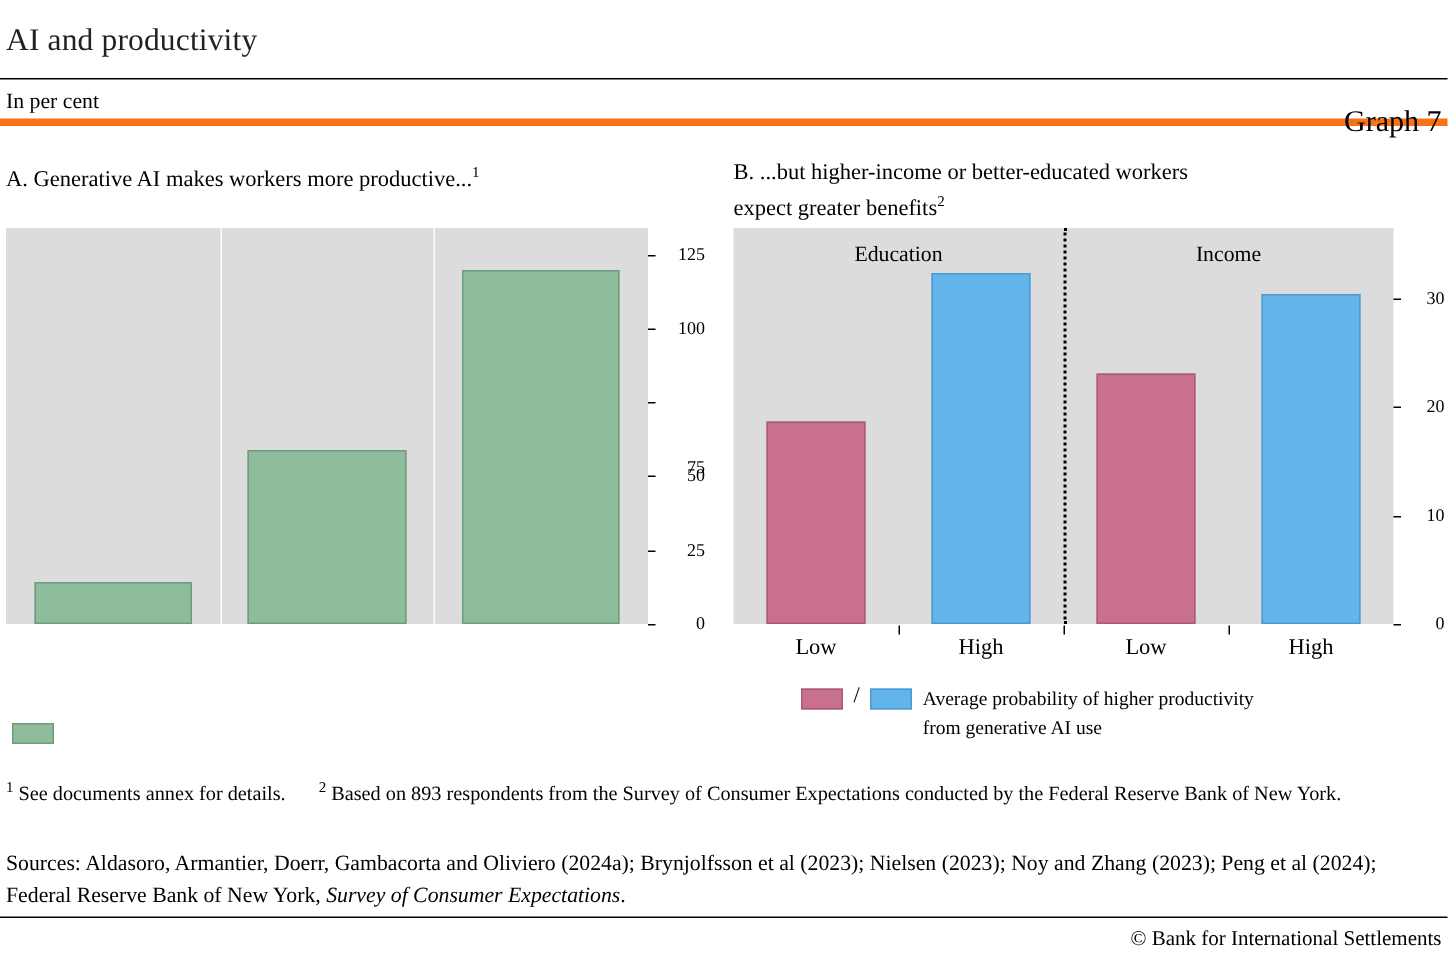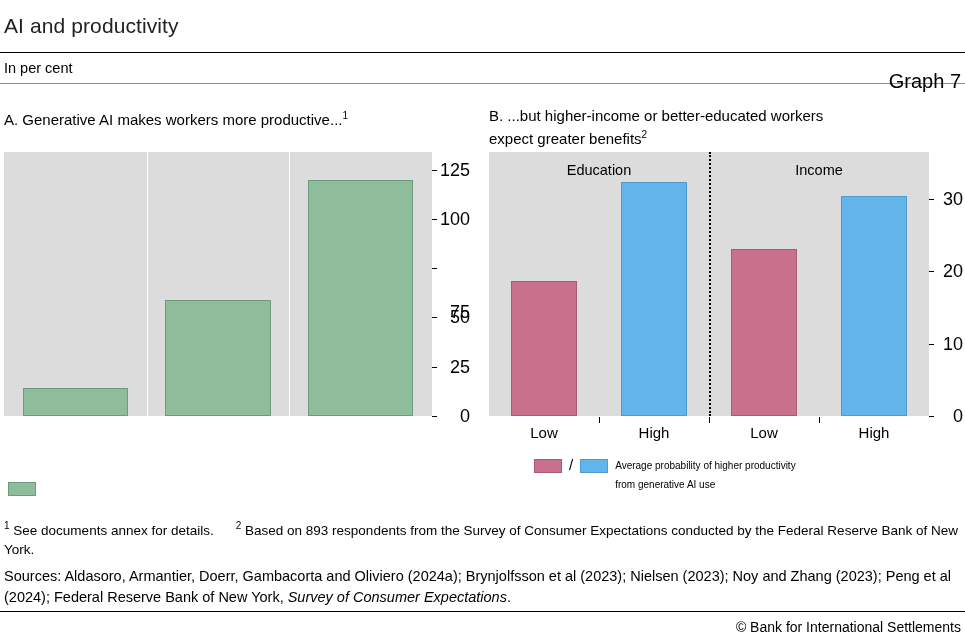--- a/index.html
+++ b/index.html
@@ -12,39 +12,40 @@
     background: #ffffff;
     font-family: "Liberation Sans", sans-serif;
     color: #000000;
     overflow: hidden;
   }
   .page {
     position: relative;
     width: 965px;
     height: 644px;
     box-sizing: border-box;
+    font-family: Liberation Serif, serif;
   }
 
   
   .title {
     position: absolute;
     left: 4px;
     top: 14px;
     font-size: 21px;
     color: #222;
     letter-spacing: 0.1px;
   }
   .subheader {
     position: absolute;
     left: 0;
     top: 52px;
     width: 965px;
     height: 32px;
     border-top: 1px solid #000;
-    border-bottom: 1px solid #f97316;
+    border-bottom: 5px solid #f97316;
     box-sizing: border-box;
   }
   .subheader .unit {
     position: absolute;
     left: 4px;
     top: 7px;
     font-size: 14.5px;
   }
   .subheader .graphno {
     position: absolute;
@@ -83,21 +84,21 @@
   #axisA {
     position: absolute;
     left: 432px;
     top: 152px;
     width: 40px;
     height: 264px;
   }
   .tick-label {
     position: absolute;
     right: 2px;
-    font-size: 18px;
+    font-size: 12px;
     transform: translateY(-50%);
     white-space: nowrap;
   }
   .tick-mark {
     position: absolute;
     left: 0;
     width: 5px;
     height: 1px;
     background: #000;
   }
@@ -216,21 +217,21 @@
   #legendB .sw {
     width: 28px;
     height: 14px;
     box-sizing: border-box;
     margin-top: 3px;
   }
   #legendB .sw.pink { background: #c9708c; border: 1px solid #ab5a74; }
   #legendB .sw.blue { background: #63b4ea; border: 1px solid #4c9ad0; }
   #legendB .slash { font-size: 15px; margin-top: 0px; }
   #legendB .lbl {
-    font-size: 10px;
+    font-size: 13px;
     line-height: 19px;
   }
 
   
   .footnotes {
     position: absolute;
     left: 4px;
     top: 516px;
     width: 957px;
     font-size: 13.5px;

